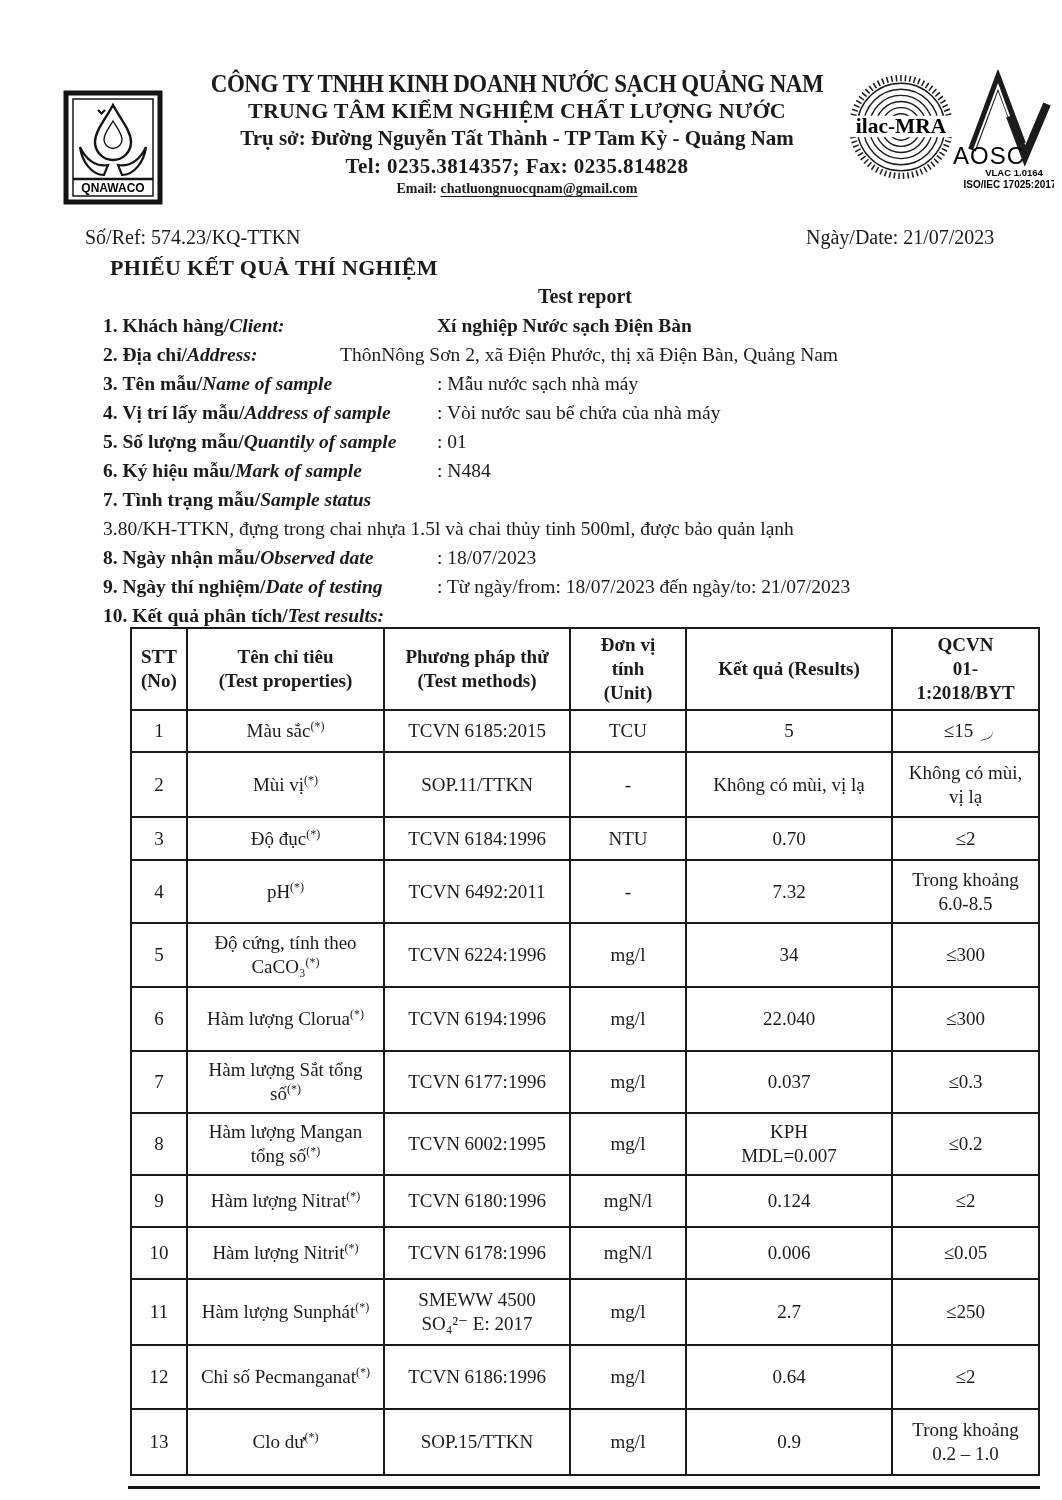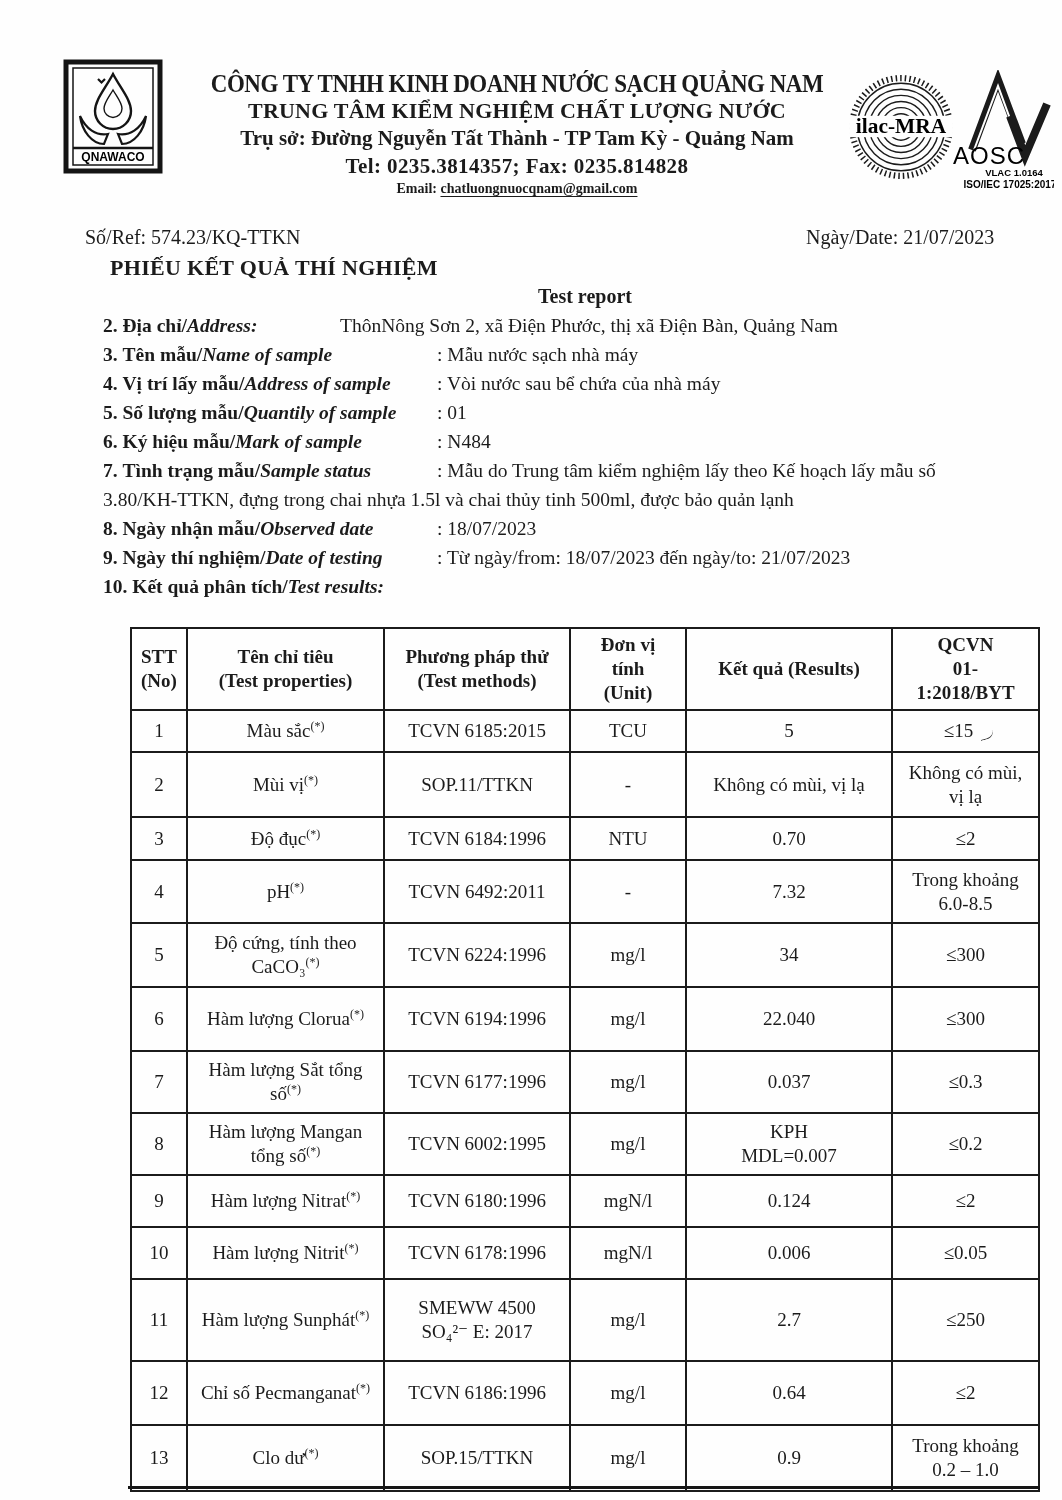--- a/index.html
+++ b/index.html
@@ -5,21 +5,21 @@
   html,body{margin:0;padding:0;}
   body{
     width:1062px;height:1500px;
     background:#fefefe;color:#1b1b1b;
     font-family:"Liberation Serif","DejaVu Serif",serif;
     position:relative;overflow:hidden;
   }
   .abs{position:absolute;margin-top:34px;}
 
   
-  .logo-left{left:63px;top:25px;width:88px;height:115px;}
+  .logo-left{left:63px;top:56px;width:88px;height:115px;}
   .hc{left:181px;top:33px;width:672px;text-align:center;line-height:1.3;}
   .hc .l1{font-size:23px;font-weight:700;letter-spacing:-0.5px;white-space:nowrap;transform:scaleY(1.12);transform-origin:top center;}
   .hc .l2{font-size:22px;font-weight:700;letter-spacing:0.2px;}
   .hc .l3{font-size:21px;font-weight:700;}
   .hc .l4{font-size:21px;font-weight:700;letter-spacing:0.4px;}
   .hc .l5{font-size:14px;font-weight:700;}
   .hc .email{font-weight:600;text-decoration:underline;text-underline-offset:3px;}
   .logo-ilac{left:848px;top:40px;width:106px;height:106px;}
   .logo-aosc{left:952px;top:36px;width:102px;height:122px;}
 
@@ -122,20 +122,25 @@
 <div class="abs refline">
   <span class="ref-left">Số/Ref: 574.23/KQ-TTKN</span>
   <span class="ref-right">Ngày/Date: 21/07/2023</span>
 </div>
 
 <div class="abs title-vi">PHIẾU KẾT QUẢ THÍ NGHIỆM</div>
 <div class="abs title-en">Test report</div>
 
 <div class="abs items">
   <div class="item">
+    <span class="inum">1.</span>
+    <span class="ivi">Khách hàng/</span><span class="ien">Client:</span>
+    <span class="ival vbold">Xí nghiệp Nước sạch Điện Bàn</span>
+  </div>
+  <div class="item">
     <span class="inum">2.</span>
     <span class="ivi">Địa chỉ/</span><span class="ien">Address:</span>
     <span class="ival off2">ThônNông Sơn 2, xã Điện Phước, thị xã Điện Bàn, Quảng Nam</span>
   </div>
   <div class="item">
     <span class="inum">3.</span>
     <span class="ivi">Tên mẫu/</span><span class="ien">Name of sample</span>
     <span class="ival">: Mẫu nước sạch nhà máy</span>
   </div>
   <div class="item">
@@ -149,21 +154,20 @@
     <span class="ival">: 01</span>
   </div>
   <div class="item">
     <span class="inum">6.</span>
     <span class="ivi">Ký hiệu mẫu/</span><span class="ien">Mark of sample</span>
     <span class="ival">: N484</span>
   </div>
   <div class="item">
     <span class="inum">7.</span>
     <span class="ivi">Tình trạng mẫu/</span><span class="ien">Sample status</span>
-    <span class="ival">: Mẫu do Trung tâm kiểm nghiệm lấy theo Kế hoạch lấy mẫu số</span>
   </div>
   <div class="item-cont">3.80/KH-TTKN, đựng trong chai nhựa 1.5l và chai thủy tinh 500ml, được bảo quản lạnh</div>
   <div class="item">
     <span class="inum">8.</span>
     <span class="ivi">Ngày nhận mẫu/</span><span class="ien">Observed date</span>
     <span class="ival">: 18/07/2023</span>
   </div>
   <div class="item">
     <span class="inum">9.</span>
     <span class="ivi">Ngày thí nghiệm/</span><span class="ien">Date of testing</span>
@@ -276,21 +280,21 @@
     <td>≤2</td>
   </tr>
   <tr style="height:52px">
     <td>10</td>
     <td><span>Hàm lượng Nitrit</span><sup class="mk">(*)</sup></td>
     <td>TCVN 6178:1996</td>
     <td>mgN/l</td>
     <td>0.006</td>
     <td>≤0.05</td>
   </tr>
-  <tr style="height:82px">
+  <tr style="height:66px">
     <td>11</td>
     <td><span>Hàm lượng Sunphát</span><sup class="mk">(*)</sup></td>
     <td>SMEWW 4500
 SO₄²⁻ E: 2017</td>
     <td>mg/l</td>
     <td>2.7</td>
     <td>≤250</td>
   </tr>
   <tr style="height:64px">
     <td>12</td>

